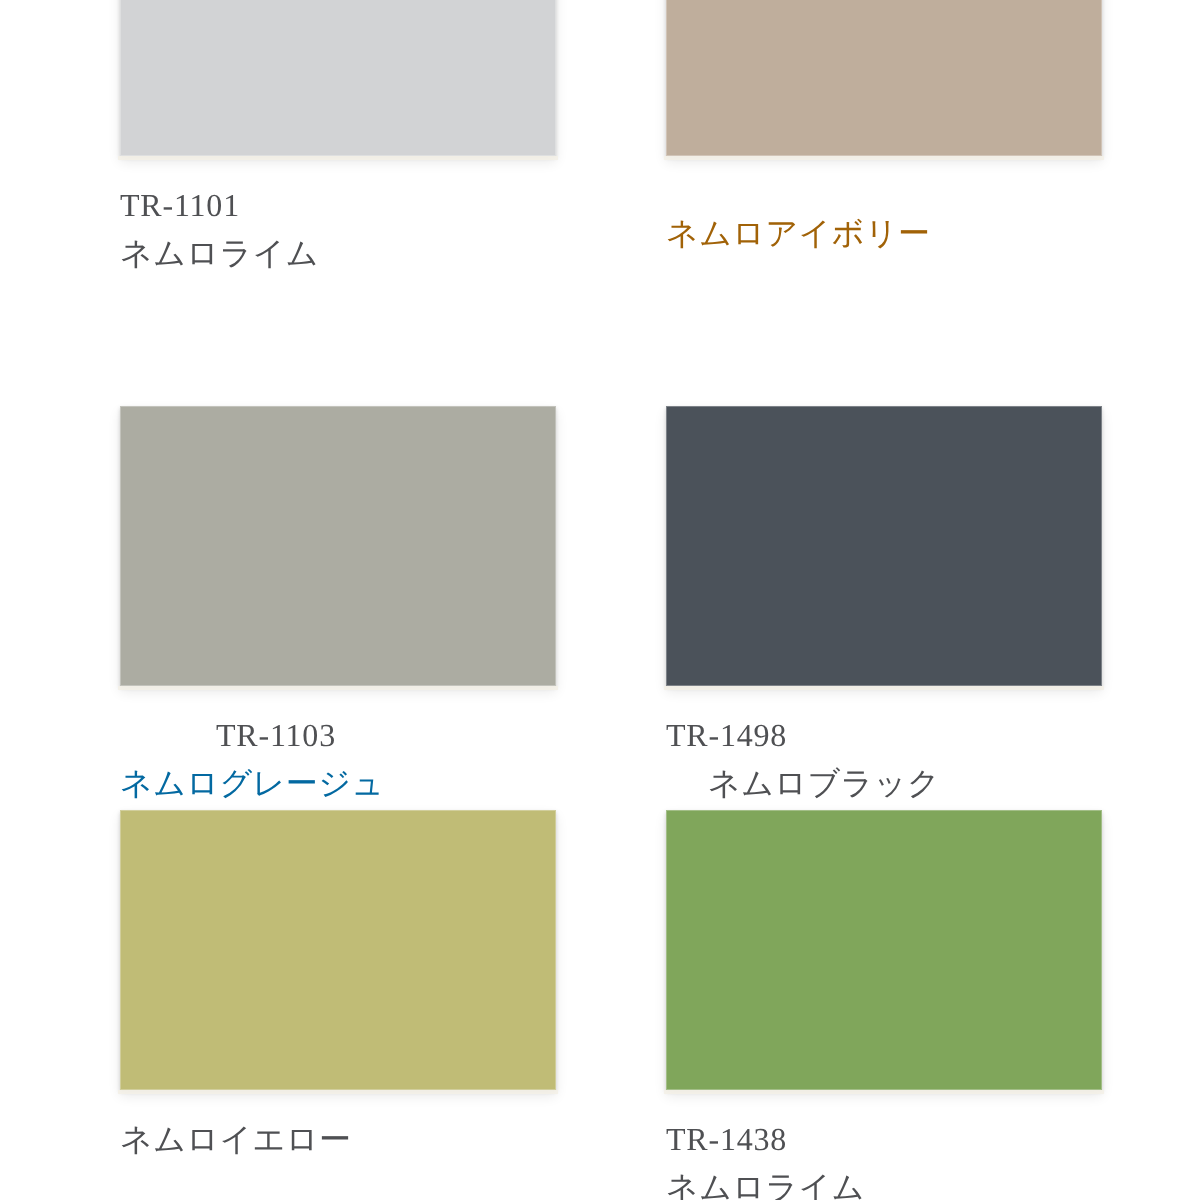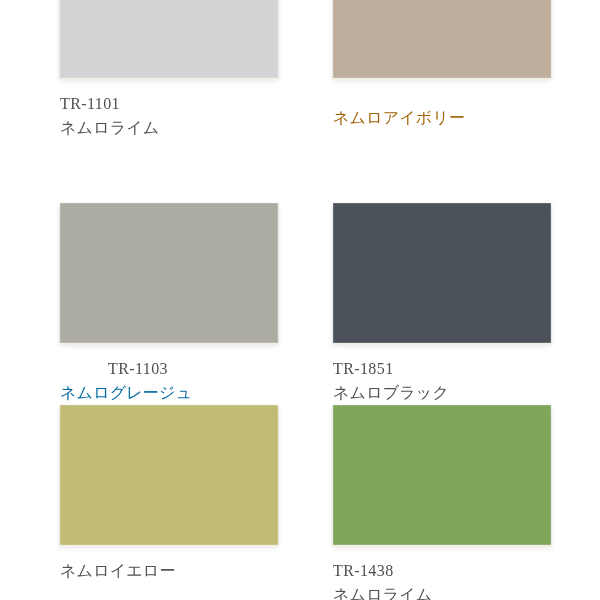--- a/index.html
+++ b/index.html
@@ -119,22 +119,22 @@
       <div class="swatch-chip" style="background-color: rgb(172, 172, 162);"></div>
       <div class="swatch-caption">
         <span class="swatch-code" style="color: rgb(79, 80, 83); margin-left: 48px;">TR-1103</span>
         <span class="swatch-name" style="color: #0369a1;">ネムログレージュ</span>
       </div>
     </div>
 
     <div class="swatch-cell col-2 row-2">
       <div class="swatch-chip" style="background-color: rgb(75, 82, 90);"></div>
       <div class="swatch-caption">
-        <span class="swatch-code" style="color: rgb(79, 80, 83);">TR-1851</span>
-        <span class="swatch-name" style="color: rgb(79, 80, 83);">ネムロブラック</span>
+        <span class="swatch-code" style="color: rgb(79, 80, 83);">TR-1498</span>
+        <span class="swatch-name" style="color: rgb(79, 80, 83); margin-left: 21px;">ネムロブラック</span>
       </div>
     </div>
 
     <div class="swatch-cell col-1 row-3">
       <div class="swatch-chip" style="background-color: rgb(192, 188, 118);"></div>
       <div class="swatch-caption">
         <span class="swatch-name" style="color: rgb(79, 80, 83);">ネムロイエロー</span>
       </div>
     </div>
 

